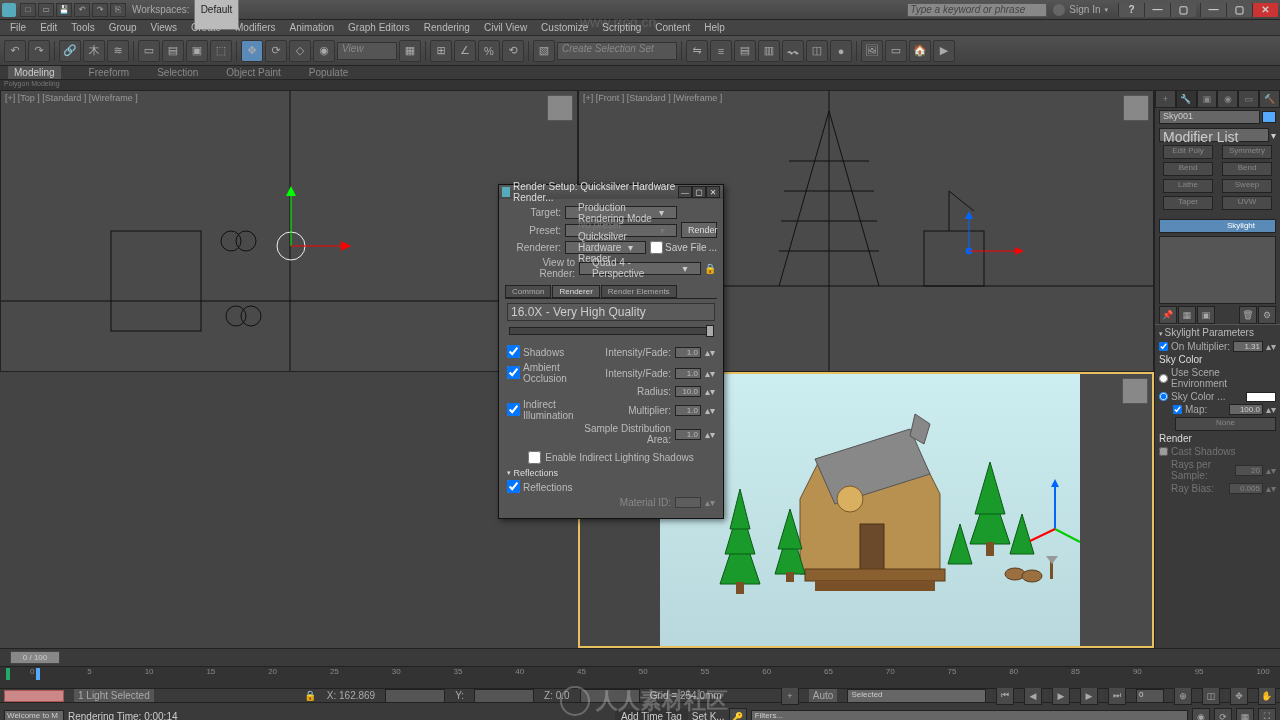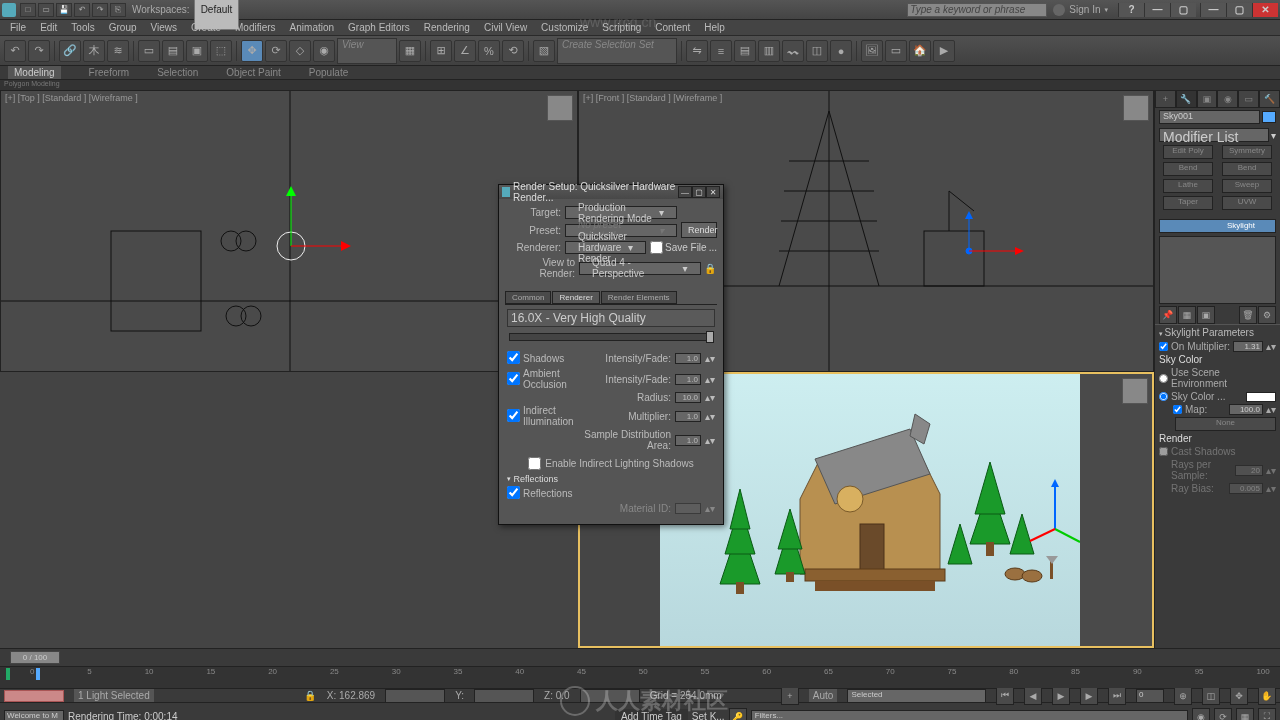--- a/index.html
+++ b/index.html
@@ -16,21 +16,21 @@
 .titlebar .sys div { width: 26px; height: 14px; background: #555; border-left: 1px solid #333; display:flex;align-items:center;justify-content:center;color:#ccc;font-weight:bold; }
 .titlebar .sys .close { background: #c33; }
 .titlebar .signin { color:#aaa; margin: 0 6px; display:flex;gap:4px;align-items:center; }
 .titlebar .signin span.icn{width:12px;height:12px;background:#666;border-radius:50%;}
 .menubar { height: 16px; background: #444; display: flex; align-items: center; gap: 14px; padding: 0 10px; color: #bbb; border-bottom: 1px solid #2a2a2a; }
 .menubar span { cursor: default; }
 .maintoolbar { height: 30px; background: linear-gradient(#505050,#404040); display: flex; align-items: center; padding: 0 4px; gap: 2px; border-bottom: 1px solid #222; }
 .tb-btn { width: 22px; height: 22px; background: #4a4a4a; border: 1px solid #333; border-radius: 2px; display:flex;align-items:center;justify-content:center;color:#aaa;font-size:11px; }
 .tb-btn.active { background: #5a8ab8; }
 .tb-sep { width: 1px; height: 20px; background: #333; margin: 0 2px; }
-.tb-input { width: 120px; height: 26px; background: #555; border: 1px solid #333; color:#888;font-style:italic;padding:0 4px; }
+.tb-input { width: 120px; height: 18px; background: #555; border: 1px solid #333; color:#888;font-style:italic;padding:0 4px; }
 .ribbon { height: 14px; background: #3a3a3a; display: flex; align-items: center; gap: 28px; padding: 0 8px; color: #888; border-bottom: 1px solid #222; }
 .ribbon .tab.active { background: #555; padding: 1px 6px; color: #ccc; }
 .subbar { height: 10px; background: #333; color:#777; padding:0 4px; font-size:7px;}
 .workspace { position: relative; height: 558px; background: #222; display: flex; }
 .viewports { position: relative; flex: 1; background: #444; }
 .vp { position: absolute; background: #4a4a4a; border: 1px solid #222; overflow: hidden; }
 .vp .label { position: absolute; top: 2px; left: 4px; color: #999; font-size: 9px; }
 .vp .cube { position:absolute; top:4px; right:4px; width:26px;height:26px;background:#888;border:1px solid #555;}
 .vp-tl { left: 0; top: 0; width: 578px; height: 282px; }
 .vp-tr { left: 578px; top: 0; width: 576px; height: 282px; }
@@ -69,21 +69,21 @@
 .dlg-title { height:14px; background:linear-gradient(#585858,#484848); display:flex;align-items:center;padding:0 3px;color:#ddd;font-size:9px; }
 .dlg-title .icn{width:10px;height:10px;background:#5ab;margin-right:3px;}
 .dlg-title .btns{margin-left:auto;display:flex;gap:0;}
 .dlg-title .btns div{width:14px;height:12px;background:#444;border:1px solid #222;display:flex;align-items:center;justify-content:center;font-size:8px;}
 .dlg-body { padding:4px 6px; }
 .drow { display:flex; align-items:center; margin:3px 0; gap:4px; font-size:9px; color:#ccc;}
 .drow .lab { width:56px; text-align:right; color:#bbb;}
 .dsel { flex:1; height:13px; background:#666; border:1px solid #222; color:#ccc; padding:0 12px; font-size:8px; display:flex;align-items:center;justify-content:space-between;}
 .dsel.dis { color:#777;font-style:italic;}
 .dbtn { height:16px; background:#666; border:1px solid #222; padding:2px 6px; font-size:9px; color:#ddd;}
-.dlg-tabs { display:flex; height:14px; border-bottom:1px solid #222; margin-top:12px;}
+.dlg-tabs { display:flex; height:14px; border-bottom:1px solid #222; margin-top:6px;}
 .dlg-tabs div { padding:1px 6px; background:#4a4a4a; border:1px solid #222; font-size:8px; color:#aaa; margin-right:1px;}
 .dlg-tabs div.active { background:#555; color:#ddd;}
 .dlg-section { padding:4px 2px;}
 .qslider { position:relative; height:8px; background:#444; border:1px solid #222; margin:6px 2px 10px;}
 .qslider .knob{position:absolute;right:-2px;top:-3px;width:8px;height:12px;background:#aaa;border:1px solid #222;}
 .prow { display:flex; align-items:center; margin:2px 0; font-size:8px; color:#bbb; gap:4px;}
 .prow .pl { width:12px;}
 .prow .plab { flex:1;}
 .prow .pmid { width:70px; text-align:right;}
 .prow .pval { width:26px; height:11px; background:#666; border:1px solid #222; text-align:right; padding:0 2px; font-size:8px;}

